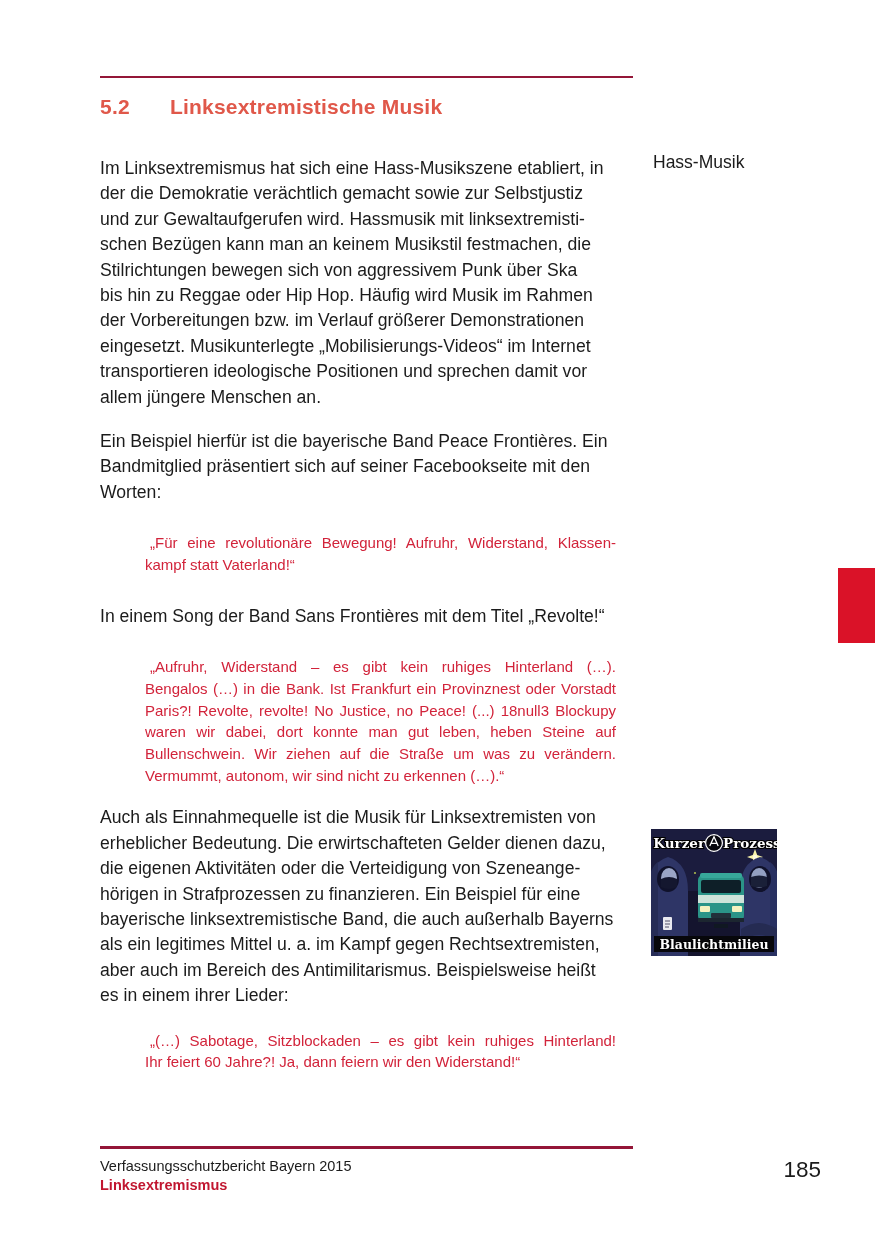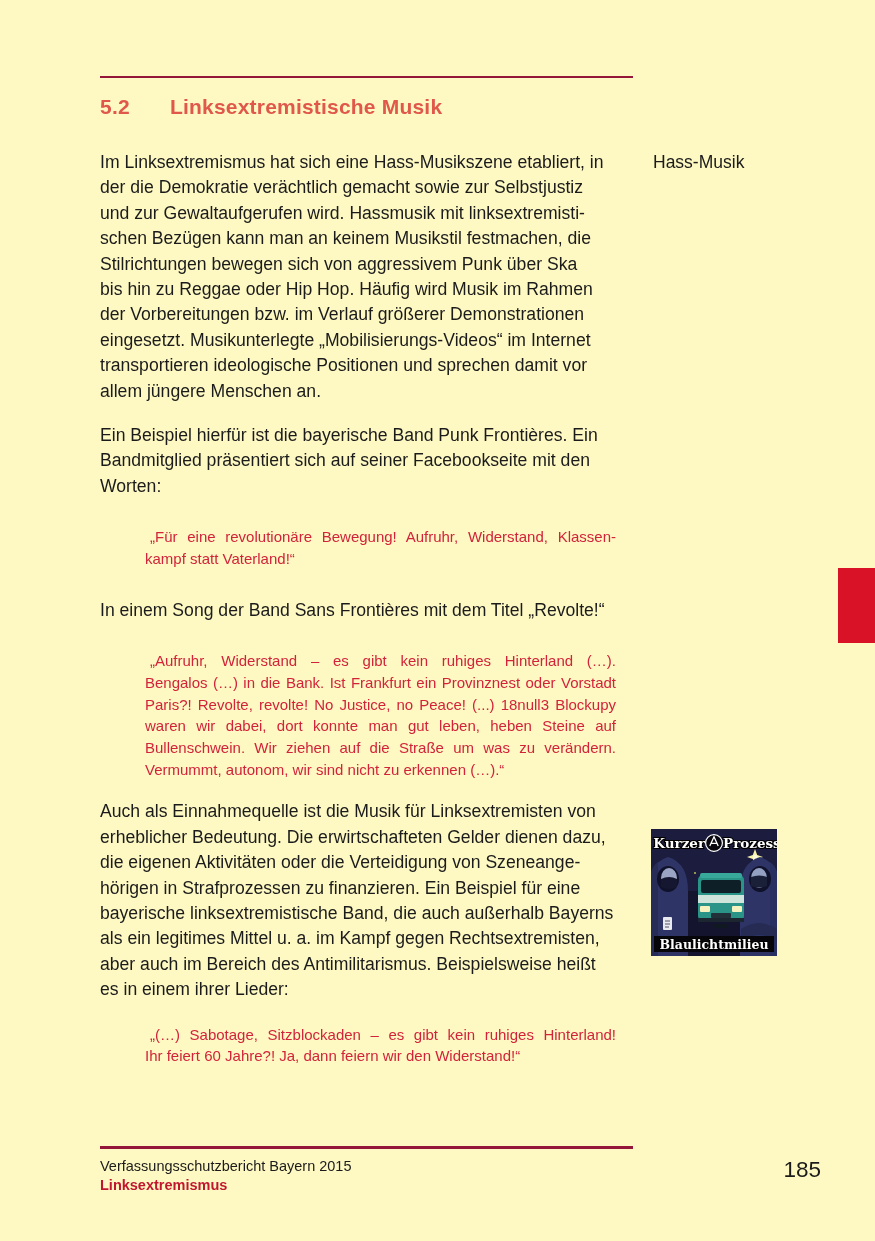--- a/index.html
+++ b/index.html
@@ -1,27 +1,27 @@
 <!DOCTYPE html>
 <html style="--heading-color: #e0584a; --quote-color: #d2233a; --rule-color: #941638; --tab-color: #da1228; --footer-red: #c11630;"><head>
 <meta charset="utf-8">
 <style>
   html,body{margin:0;padding:0;background:#e8e8e8;}
   .page{
     position:relative;width:875px;height:1241px;margin:0 auto;
-    background:#fef9c3;overflow:hidden;
+    background:#ffffff;overflow:hidden;
     font-family:"Liberation Sans", sans-serif;color:#1b1b1b;
   }
   .abs{position:absolute;}
   .top-rule{left:100px;top:76px;width:533px;height:2px;background:var(--rule-color,#941638);}
   .heading{left:100px;top:95px;width:560px;display:flex;
     font-size:21px;font-weight:bold;color:var(--heading-color,#e0584a);letter-spacing:.2px;}
   .heading-num{width:70px;flex:0 0 70px;}
   .margin-note{left:653px;top:150px;font-size:17.5px;line-height:25.4px;color:#1b1b1b;}
-  .column{left:100px;top:150px;width:533px;}
+  .column{left:100px;top:156px;width:533px;}
   .para{font-size:17.6px;line-height:25.4px;color:#1b1b1b;}
   .para .line{white-space:nowrap;}
   .quote{margin-left:45px;margin-right:17px;font-size:15px;line-height:21.7px;
     color:var(--quote-color,#d2233a);}
   .quote .line{text-align:justify;text-align-last:justify;}
   .quote .line.last{text-align-last:left;}
   .quote .line:first-child{text-indent:5px;}
   .gap-para{margin-top:19px;}
   .gap-quote{margin-top:27px;}
   .gap-after-quote{margin-top:28px;}
@@ -56,21 +56,21 @@
         <div class="line">und zur Gewaltaufgerufen wird. Hassmusik mit linksextremisti-</div>
         <div class="line">schen Bezügen kann man an keinem Musikstil festmachen, die</div>
         <div class="line">Stilrichtungen bewegen sich von aggressivem Punk über Ska</div>
         <div class="line">bis hin zu Reggae oder Hip Hop. Häufig wird Musik im Rahmen</div>
         <div class="line">der Vorbereitungen bzw. im Verlauf größerer Demonstrationen</div>
         <div class="line">eingesetzt. Musikunterlegte „Mobilisierungs-Videos“ im Internet</div>
         <div class="line">transportieren ideologische Positionen und sprechen damit vor</div>
         <div class="line last">allem jüngere Menschen an.</div>
       </div>
     <div class="para gap-para">
-        <div class="line">Ein Beispiel hierfür ist die bayerische Band Punk Frontières. Ein</div>
+        <div class="line">Ein Beispiel hierfür ist die bayerische Band Peace Frontières. Ein</div>
         <div class="line">Bandmitglied präsentiert sich auf seiner Facebookseite mit den</div>
         <div class="line last">Worten:</div>
       </div>
     <div class="quote gap-quote">
         <div class="line">„Für eine revolutionäre Bewegung! Aufruhr, Widerstand, Klassen-</div>
         <div class="line last">kampf statt Vaterland!“</div>
       </div>
     <div class="para gap-after-quote">
         <div class="line">In einem Song der Band Sans Frontières mit dem Titel „Revolte!“</div>
       </div>

